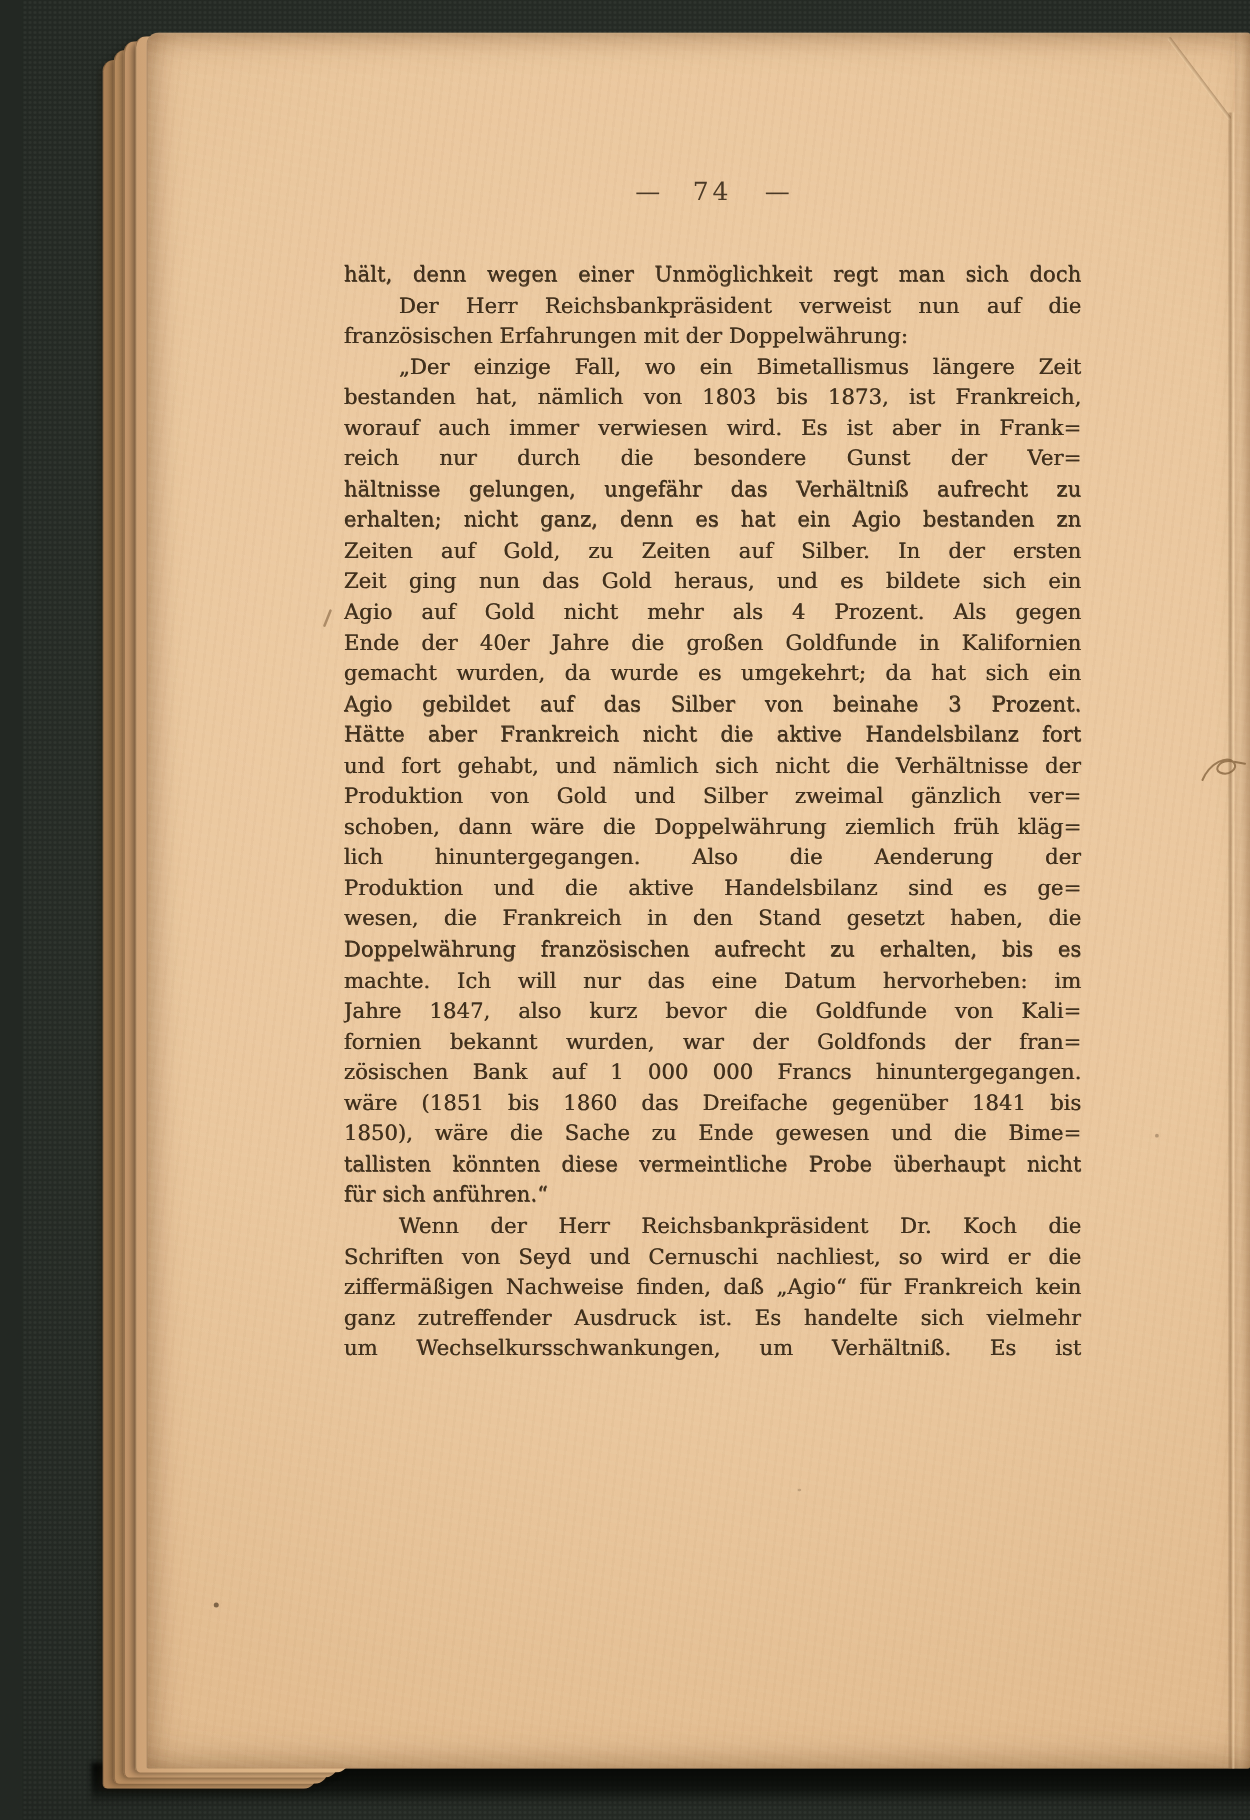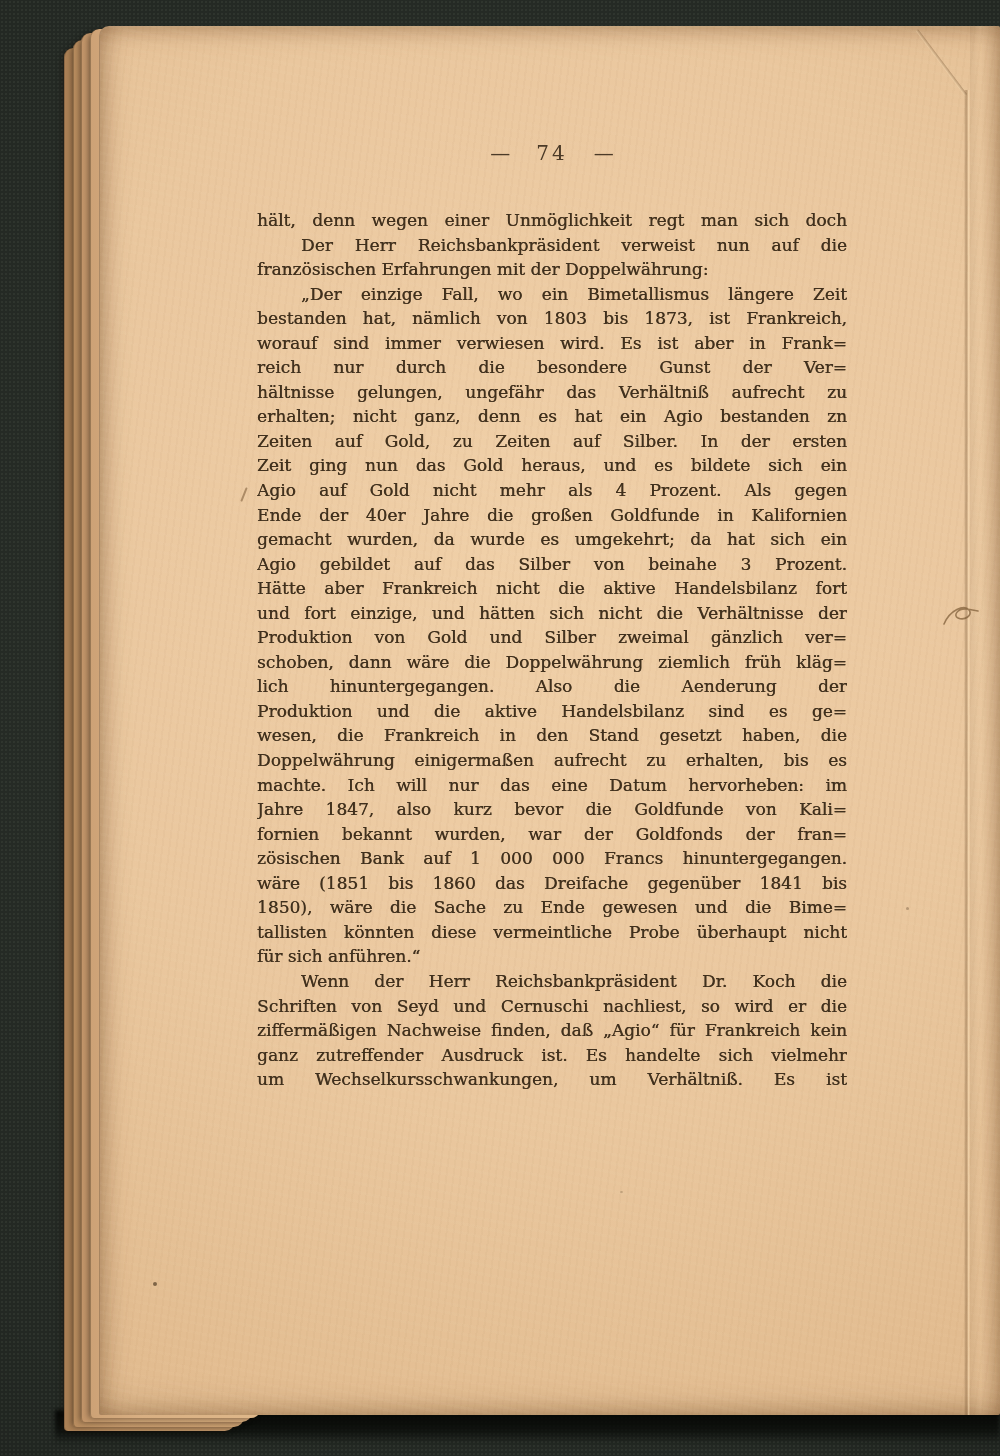--- a/index.html
+++ b/index.html
@@ -9,20 +9,21 @@
     background:var(--color-background,#232823);
   }
   
   .scene{
     position:absolute;inset:0;
     background:
       radial-gradient(130% 110% at 50% 45%, rgba(70,78,68,.22) 0%, rgba(0,0,0,0) 55%, rgba(0,0,0,.45) 100%),
       radial-gradient(circle, rgba(170,180,162,.08) 1px, transparent 1.3px),
       var(--color-background,#232823);
     background-size:auto,4px 4px,auto;
+    margin-left:18px;
   }
   
   .book-shadow{
     position:absolute;left:55px;top:1410px;width:945px;height:34px;
     background:linear-gradient(180deg, rgba(4,5,3,.96) 0%, rgba(8,10,7,.75) 60%, rgba(8,10,7,0) 100%);
     filter:blur(2px);
   }
   
   .under{
     position:absolute;width:170px;
@@ -116,38 +117,38 @@
     <div class="header">
       <span class="dash">—</span><span class="pagenum">74</span><span class="dash">—</span>
     </div>
 
     <div class="textblock">
         <div class="line">hält, denn wegen einer Unmöglichkeit regt man sich doch</div>
         <div class="line indent">Der Herr Reichsbankpräsident verweist nun auf die</div>
         <div class="line flush">französischen Erfahrungen mit der Doppelwährung:</div>
         <div class="line indent">„Der einzige Fall, wo ein Bimetallismus längere Zeit</div>
         <div class="line">bestanden hat, nämlich von 1803 bis 1873, ist Frankreich,</div>
-        <div class="line">worauf sind immer verwiesen wird.  Es ist aber in Frank=</div>
+        <div class="line">worauf auch immer verwiesen wird.  Es ist aber in Frank=</div>
         <div class="line">reich nur durch die besondere Gunst der Ver=</div>
         <div class="line">hältnisse gelungen, ungefähr das Verhältniß aufrecht zu</div>
         <div class="line">erhalten; nicht ganz, denn es hat ein Agio bestanden zn</div>
         <div class="line">Zeiten auf Gold, zu Zeiten auf Silber.  In der ersten</div>
         <div class="line">Zeit ging nun das Gold heraus, und es bildete sich ein</div>
         <div class="line">Agio auf Gold nicht mehr als 4 Prozent.  Als gegen</div>
         <div class="line">Ende der 40er Jahre die großen Goldfunde in Kalifornien</div>
         <div class="line">gemacht wurden, da wurde es umgekehrt;  da hat sich ein</div>
         <div class="line">Agio gebildet auf das Silber von beinahe 3 Prozent.</div>
         <div class="line">Hätte aber Frankreich nicht die aktive Handelsbilanz fort</div>
-        <div class="line">und fort einzige, und hätten sich nicht die Verhältnisse der</div>
+        <div class="line">und fort gehabt, und nämlich sich nicht die Verhältnisse der</div>
         <div class="line">Produktion von Gold und Silber zweimal gänzlich ver=</div>
         <div class="line">schoben, dann wäre die Doppelwährung ziemlich früh kläg=</div>
         <div class="line">lich hinuntergegangen.  Also die Aenderung der</div>
         <div class="line">Produktion und die aktive Handelsbilanz sind es ge=</div>
         <div class="line">wesen, die Frankreich in den Stand gesetzt haben, die</div>
-        <div class="line">Doppelwährung einigermaßen aufrecht zu erhalten, bis es</div>
+        <div class="line">Doppelwährung französischen aufrecht zu erhalten, bis es</div>
         <div class="line">machte.  Ich will nur das eine Datum hervorheben: im</div>
         <div class="line">Jahre 1847, also kurz bevor die Goldfunde von Kali=</div>
         <div class="line">fornien bekannt wurden, war der Goldfonds der fran=</div>
         <div class="line">zösischen Bank auf 1 000 000 Francs hinuntergegangen.</div>
         <div class="line">wäre (1851 bis 1860 das Dreifache gegenüber 1841 bis</div>
         <div class="line">1850), wäre die Sache zu Ende gewesen und die Bime=</div>
         <div class="line">tallisten könnten diese vermeintliche Probe überhaupt nicht</div>
         <div class="line flush">für sich anführen.“</div>
         <div class="line indent">Wenn der Herr Reichsbankpräsident Dr. Koch die</div>
         <div class="line">Schriften von Seyd und Cernuschi nachliest, so wird er die</div>

